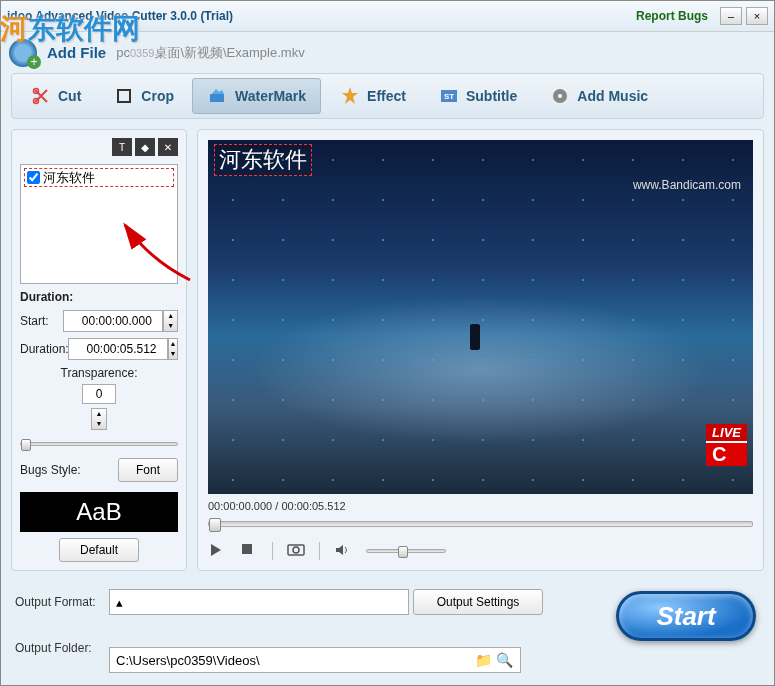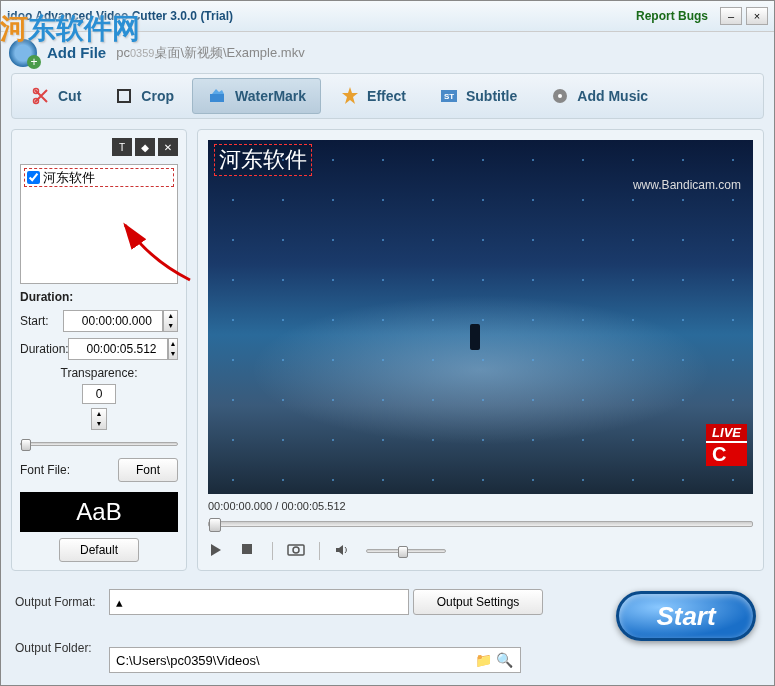--- a/index.html
+++ b/index.html
@@ -195,21 +195,21 @@
             <div>▲</div>
             <div>▼</div>
           </div>
       </div>
       <div class="slider-thin">
           <div class="slider-track">
             <div class="slider-thumb"></div>
           </div>
         </div>
       <div class="font-row">
-        <span class="lbl">Font File:</span>
+        <span class="lbl">Bugs Style:</span>
         <button class="font-btn">Font</button>
       </div>
       <div class="font-preview">AaB</div>
       <button class="default-btn">Default</button>
     </div>
 
     <div class="panel-right">
       <div class="video">
         <div class="dots"></div>
         <div class="wm-overlay">河东软件</div>

